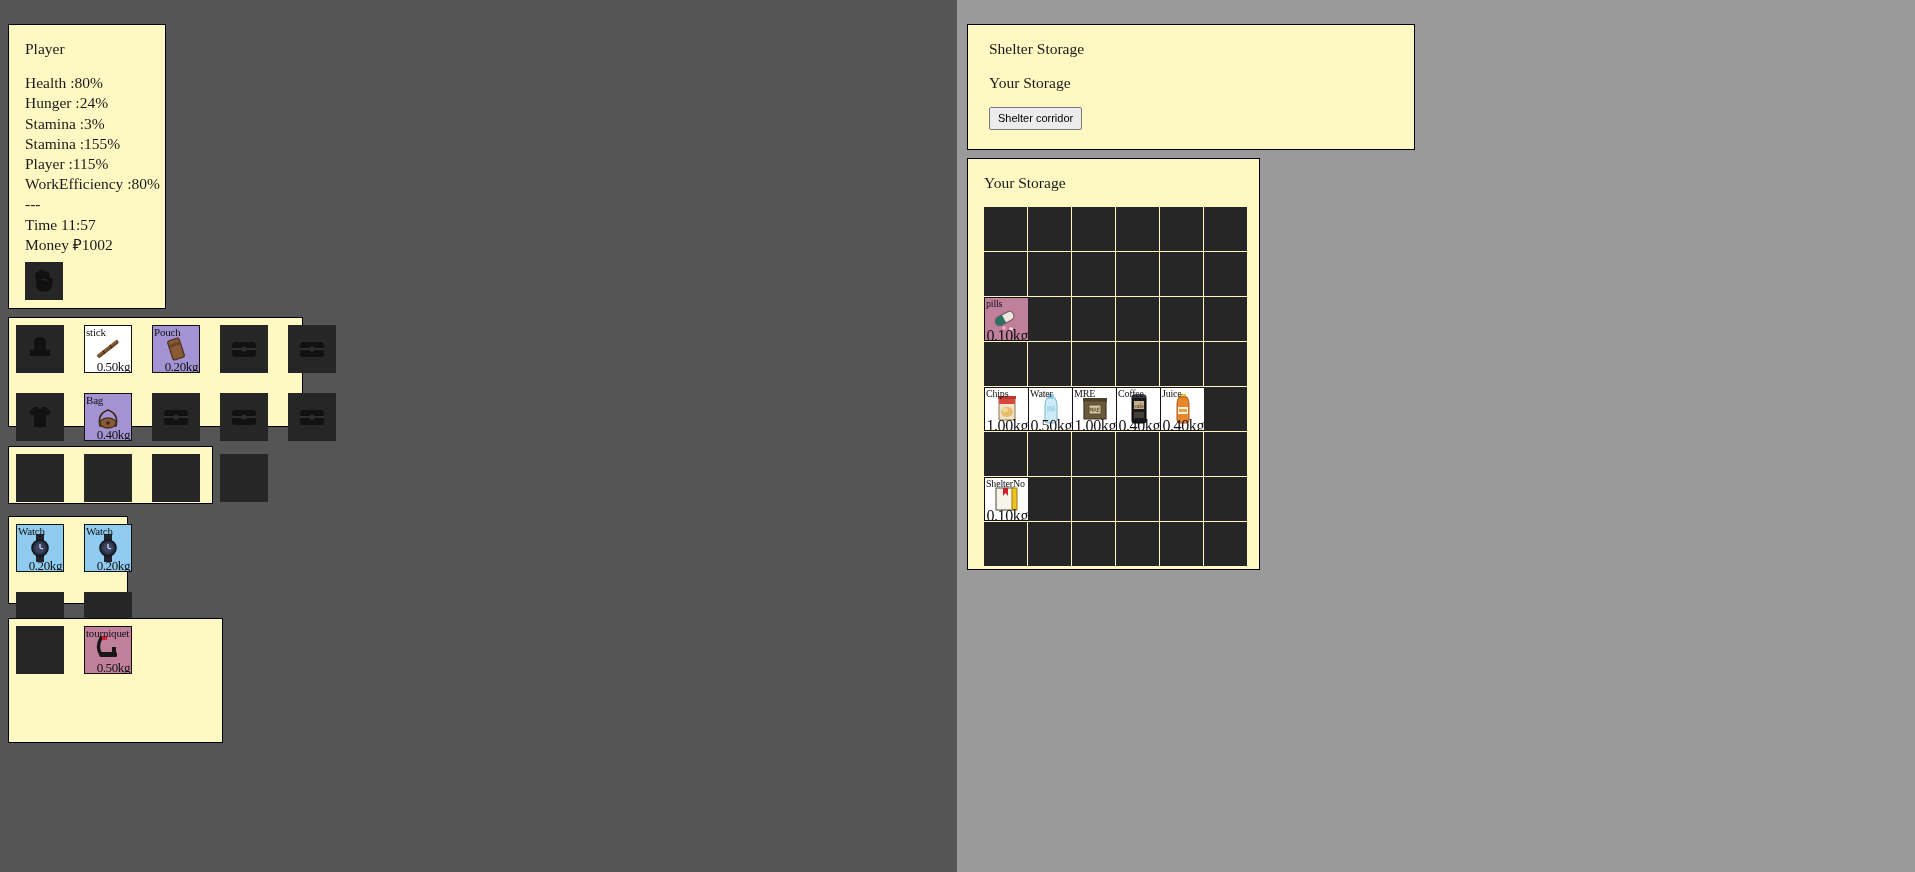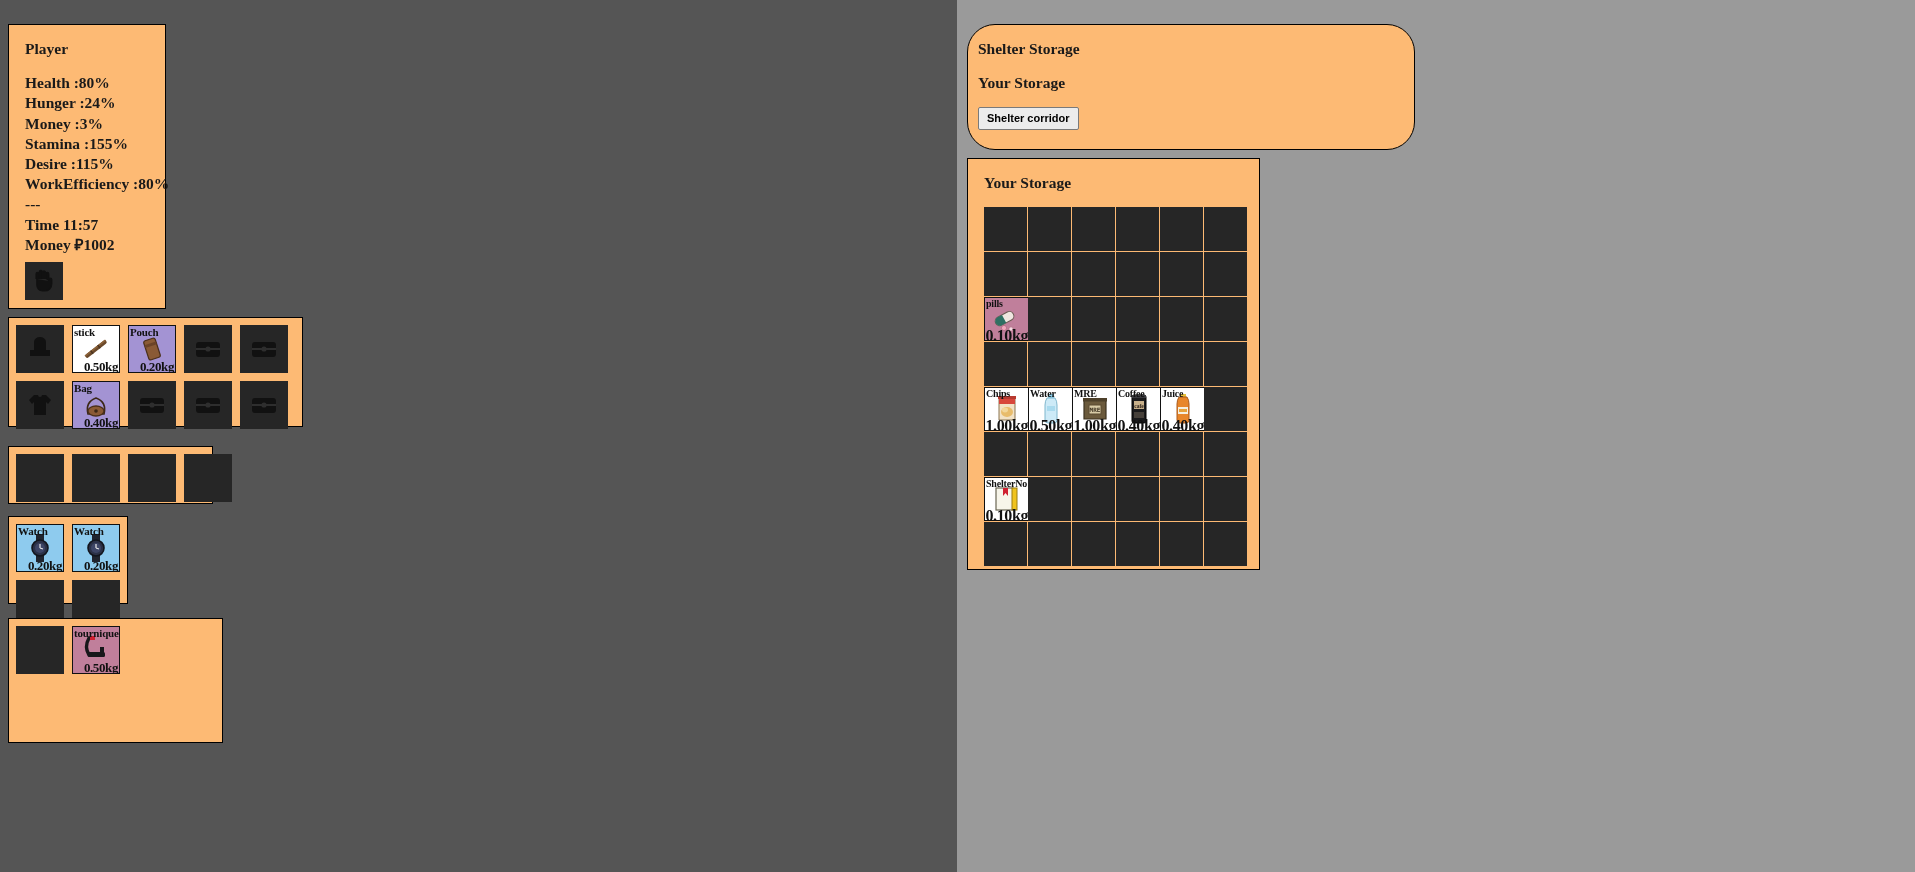--- a/index.html
+++ b/index.html
@@ -11,43 +11,42 @@
     overflow:hidden;
     position:relative;
   }
   .right-bg{
     position:absolute;left:957px;top:0;width:958px;height:872px;
     background:#9a9a9a;
   }
   
   .panel{
     position:absolute;
-    background:#fdba74;
+    background:#fef9c3;
     border:1px solid #000;
     box-sizing:border-box;
-    font-weight:bold;
   }
   
   #player-panel{
     left:8px;top:24px;width:158px;height:285px;
     padding:14px 16px 0 16px;
   }
   #player-panel .line{
     font-size:15.5px;color:#1a1a1a;line-height:20.2px;white-space:nowrap;
   }
   #player-panel .spacer{height:14px;}
   .hand-slot{
     width:38px;height:38px;background:#262626;margin-top:7px;
     display:flex;align-items:center;justify-content:center;
   }
   .hand-slot svg{display:block;}
 
   
   .grid-panel{padding:7px;}
-  .grid{display:grid;gap:8px;}
+  .grid{display:grid;gap:20px;}
   .slot{
     width:48px;height:48px;background:#262626;box-sizing:border-box;
     position:relative;overflow:hidden;
   }
   .slot.filled{border:1px solid #111;padding-left:44px;}
   .slot .nm{
     position:absolute;left:1px;top:0px;font-size:11px;line-height:12px;
     color:#111;white-space:nowrap;letter-spacing:-.2px;
   }
   .slot .wt{
@@ -70,21 +69,21 @@
   #equip-panel{left:8px;top:317px;width:295px;height:110px;}
   #equip-panel .grid{grid-template-columns:repeat(5,48px);grid-template-rows:repeat(2,48px);}
   #hotbar-panel{left:8px;top:446px;width:205px;height:58px;}
   #hotbar-panel .grid{grid-template-columns:repeat(4,48px);grid-template-rows:48px;}
   #pouch-panel{left:8px;top:516px;width:120px;height:88px;}
   #pouch-panel .grid{grid-template-columns:repeat(2,48px);grid-template-rows:repeat(2,48px);}
   #bag-panel{left:8px;top:618px;width:215px;height:125px;}
   #bag-panel .grid{grid-template-columns:repeat(4,48px);grid-template-rows:48px;}
 
   #shelter-panel{
-    left:967px;top:24px;width:448px;height:126px;padding:14px 18px 0 10px;border-radius:28px;
+    left:967px;top:24px;width:448px;height:126px;padding:14px 18px 0 21px;
   }
   #shelter-panel .line{font-size:15.5px;color:#1a1a1a;line-height:20px;}
   #shelter-panel .sp{height:14px;}
   .btn{
     margin-top:14px;display:inline-block;
     font-family:"Liberation Sans", sans-serif;
     font-size:11px;color:#000;background:#ececec;
     border:1px solid #7a7a7a;border-radius:2px;
     padding:3px 8px;cursor:pointer;line-height:15px;
   }
@@ -100,23 +99,23 @@
 </head>
 <body>
 
 <div class="right-bg"></div>
 
 <div class="panel" id="player-panel">
   <div class="line">Player</div>
   <div class="spacer"></div>
   <div class="line">Health :80%</div>
   <div class="line">Hunger :24%</div>
-  <div class="line">Money :3%</div>
+  <div class="line">Stamina :3%</div>
   <div class="line">Stamina :155%</div>
-  <div class="line">Desire :115%</div>
+  <div class="line">Player :115%</div>
   <div class="line">WorkEfficiency :80%</div>
   <div class="line">---</div>
   <div class="line">Time 11:57</div>
   <div class="line">Money ₽1002</div>
   <div class="hand-slot">
     <span>
       <svg width="26" height="26" viewBox="0 0 26 26">
         <path d="M5 11 V6 a1.6 1.6 0 0 1 3.2 0 V11 M8.2 11 V4 a1.6 1.6 0 0 1 3.2 0 V11
                  M11.4 11 V4.5 a1.6 1.6 0 0 1 3.2 0 V11 M14.6 11 V6 a1.6 1.6 0 0 1 3.2 0 V13
                  M17.8 13 v-1.5 a1.5 1.5 0 0 1 3 0 V16 c0 4-3 7-7 7 h-2 c-4 0-6-3-6-6 V11" fill="#111" stroke="#111" stroke-width="1.2" stroke-linejoin="round"></path>

